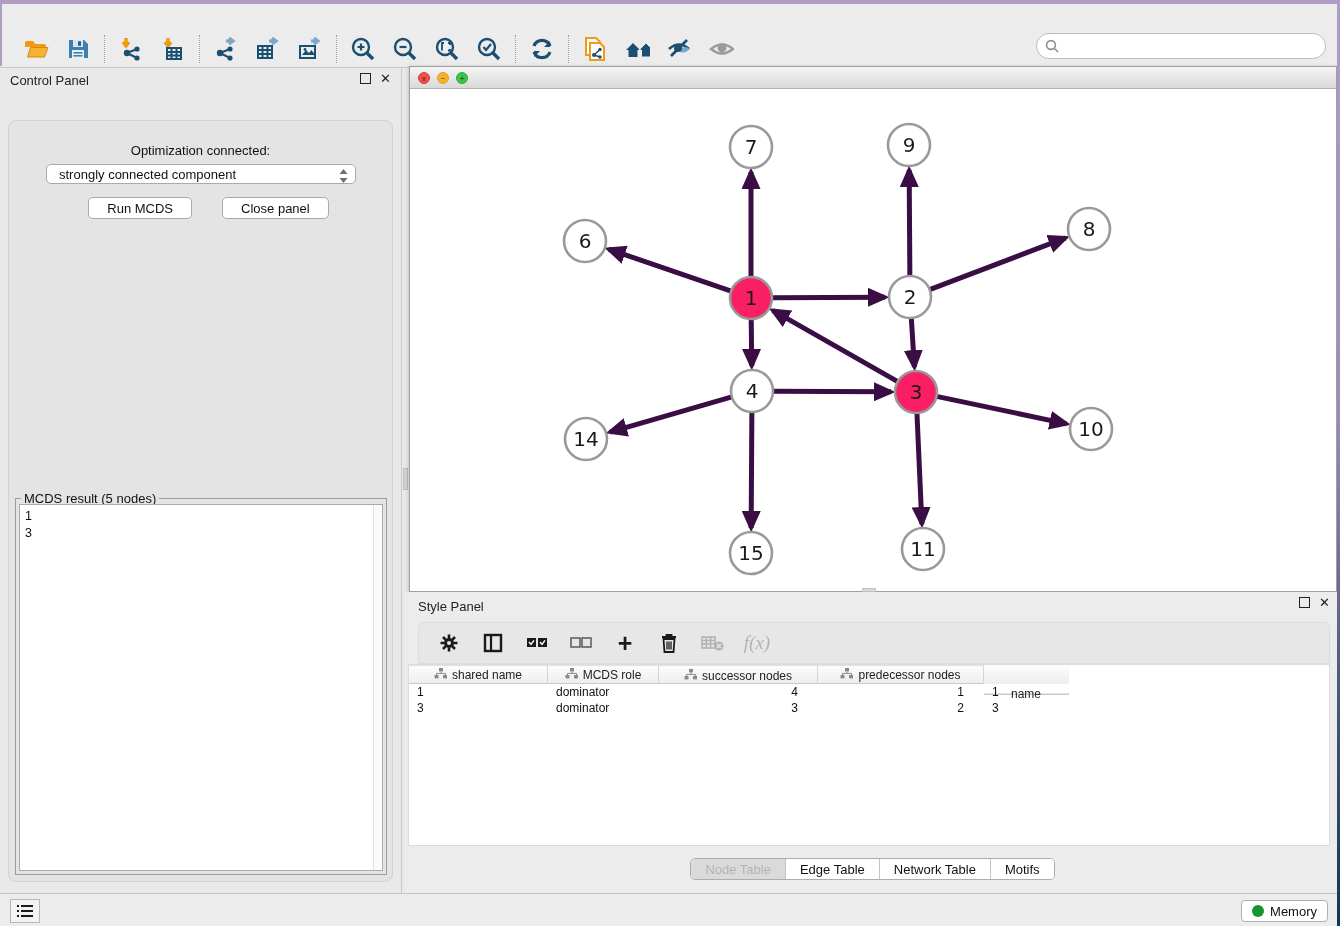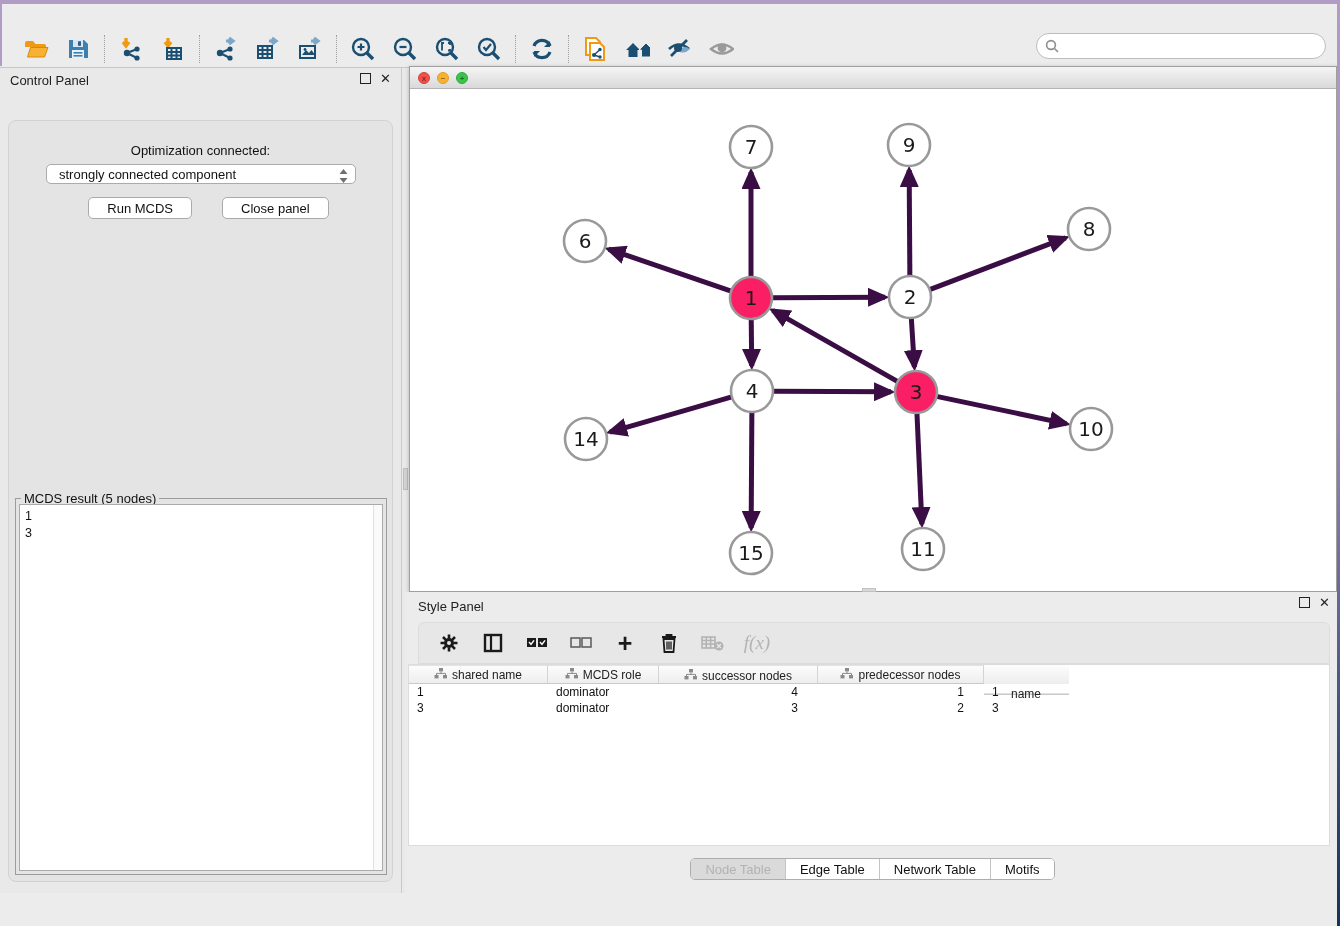--- a/index.html
+++ b/index.html
@@ -526,13 +526,31 @@
     </div>
     <div class="tp-bottom-strip"></div>
     <div class="tp-tabs"><span class="seg" id="tp-tabs">
           <span class="tab selected">Node Table</span>
           <span class="tab">Edge Table</span>
           <span class="tab">Network Table</span>
           <span class="tab">Motifs</span>
         </span></div>
   </div>
 
+  <div class="statusbar">
+    <span class="list-btn">
+      <svg width="16" height="14">
+          <g fill="#1a1a1a">
+            <rect x="0" y="1" width="2" height="2"></rect>
+            <rect x="4" y="1" width="12" height="2"></rect>
+            <rect x="0" y="6" width="2" height="2"></rect>
+            <rect x="4" y="6" width="12" height="2"></rect>
+            <rect x="0" y="11" width="2" height="2"></rect>
+            <rect x="4" y="11" width="12" height="2"></rect>
+          </g>
+        </svg>
+    </span>
+    <span class="memory-btn">
+      <span class="mem-dot"></span>
+      <span>Memory</span>
+    </span>
+  </div>
 </div>
 
 </body></html>

